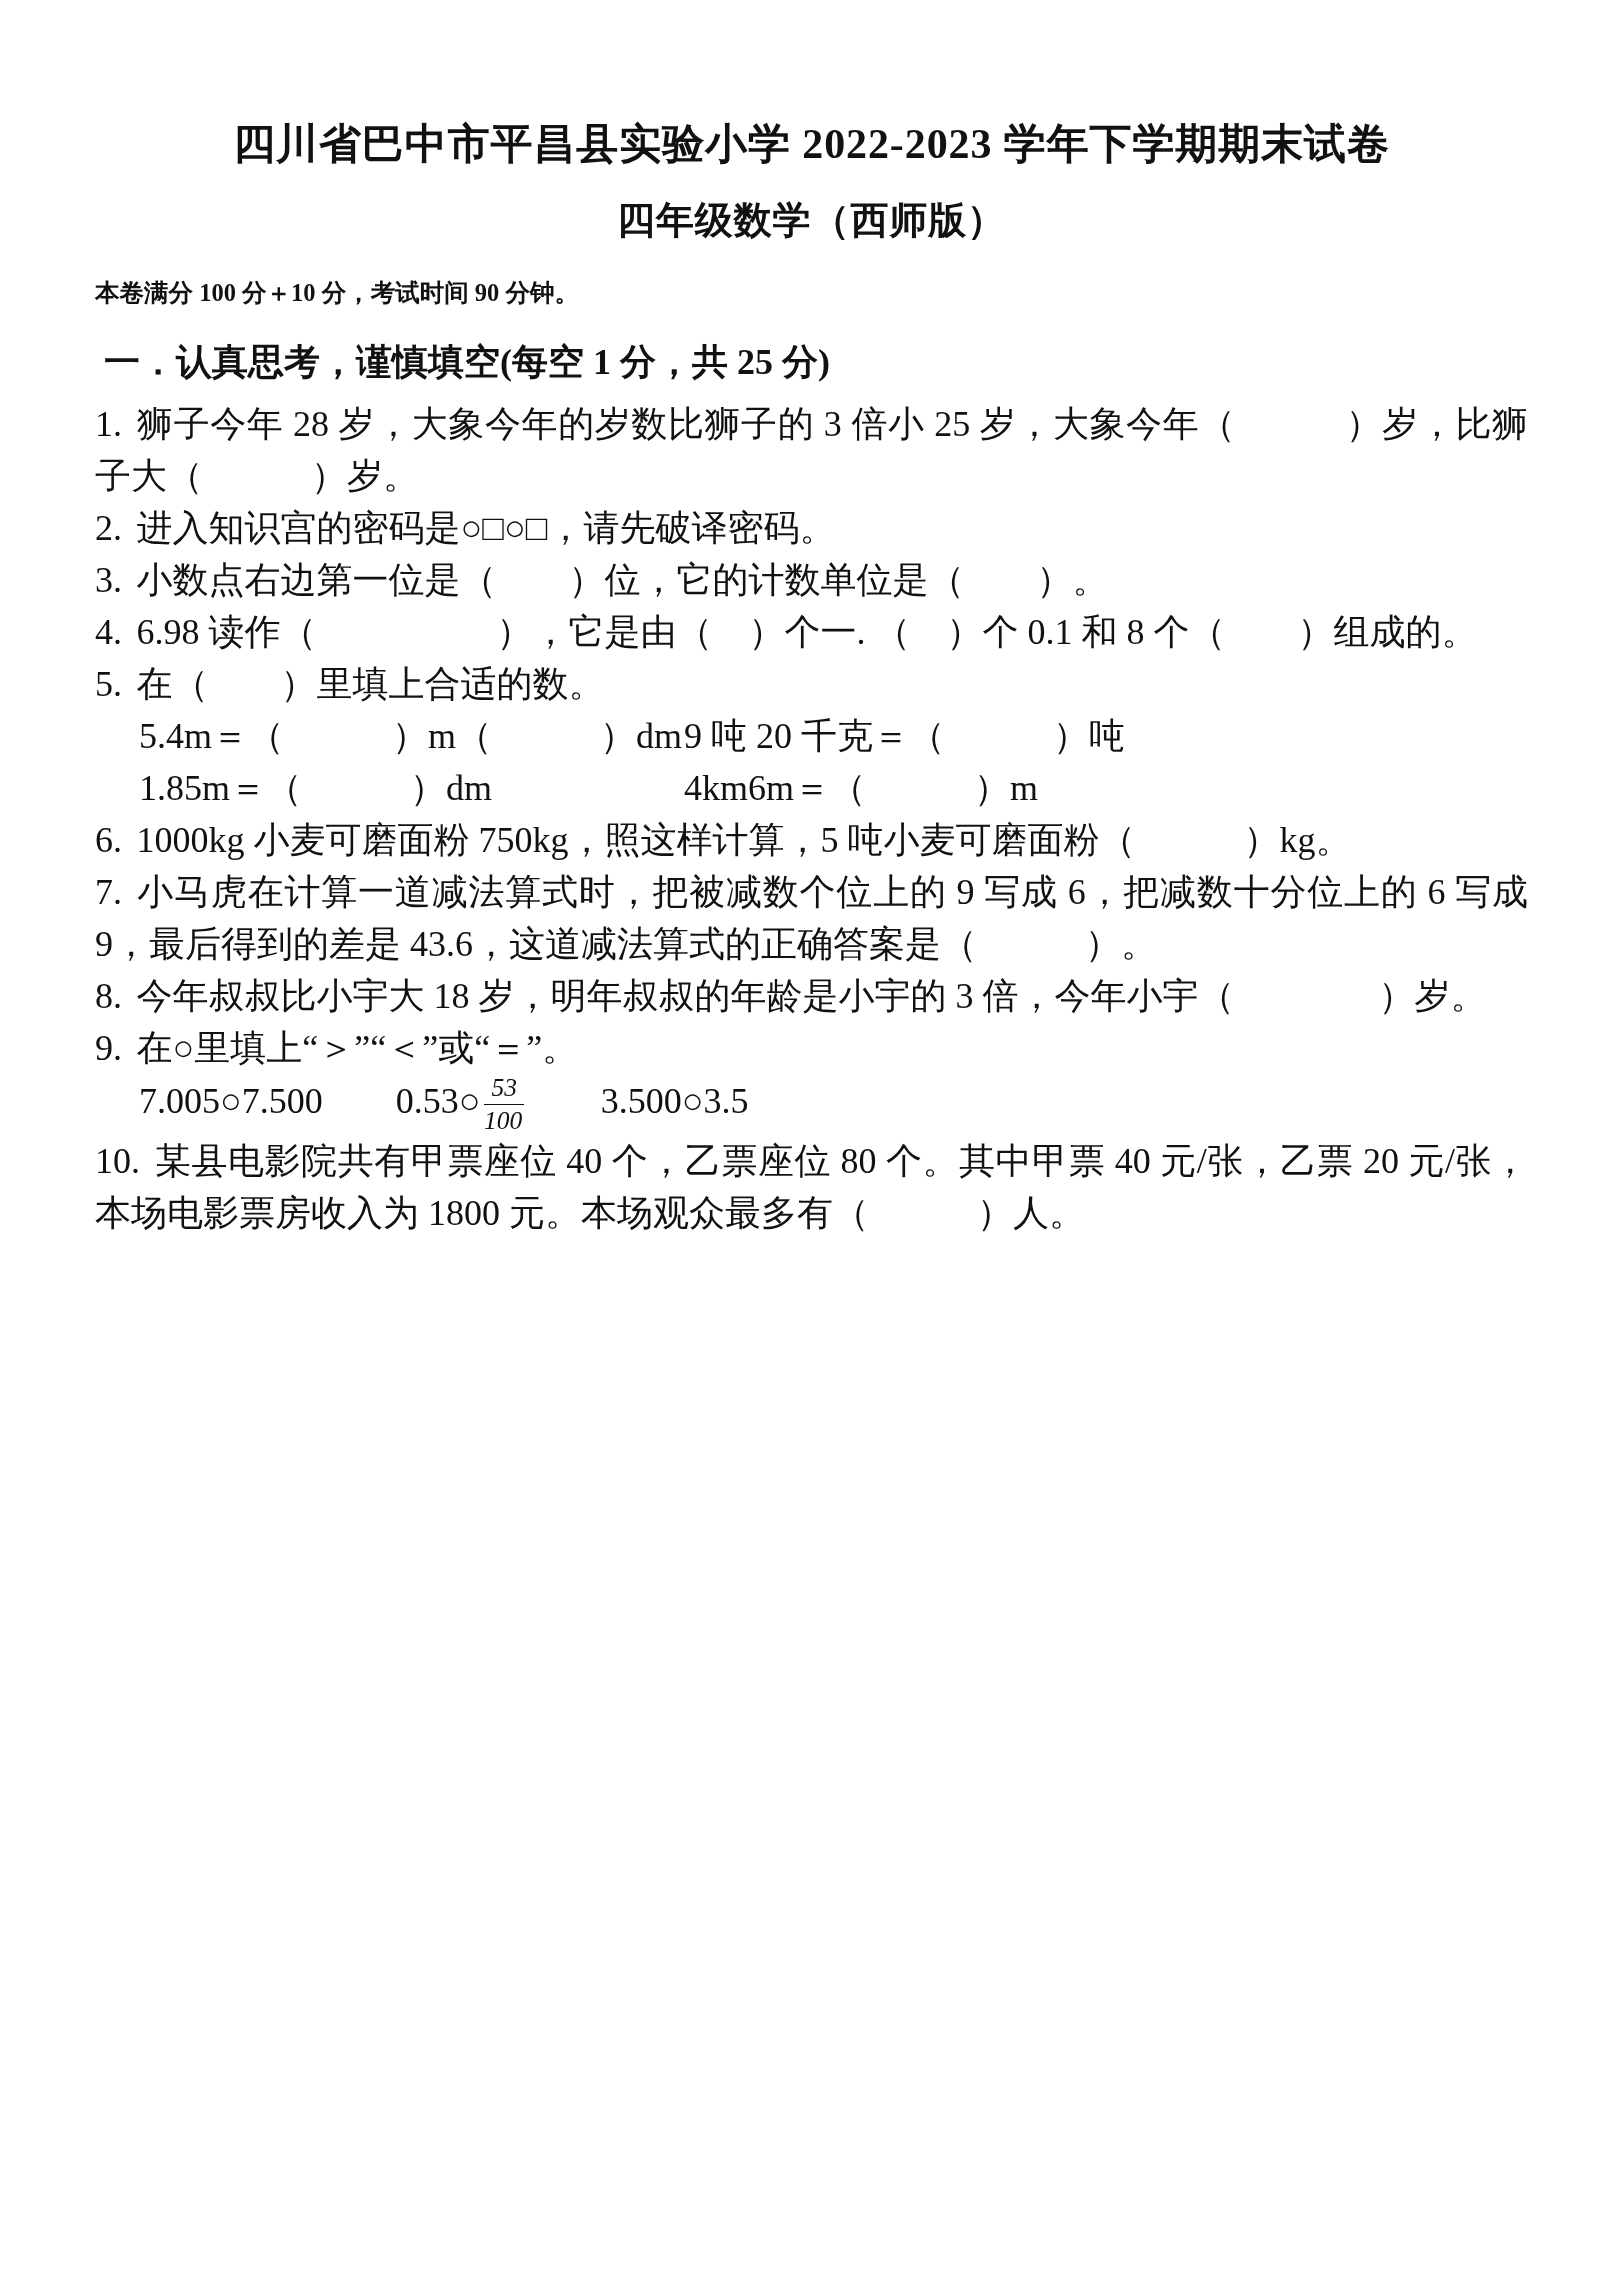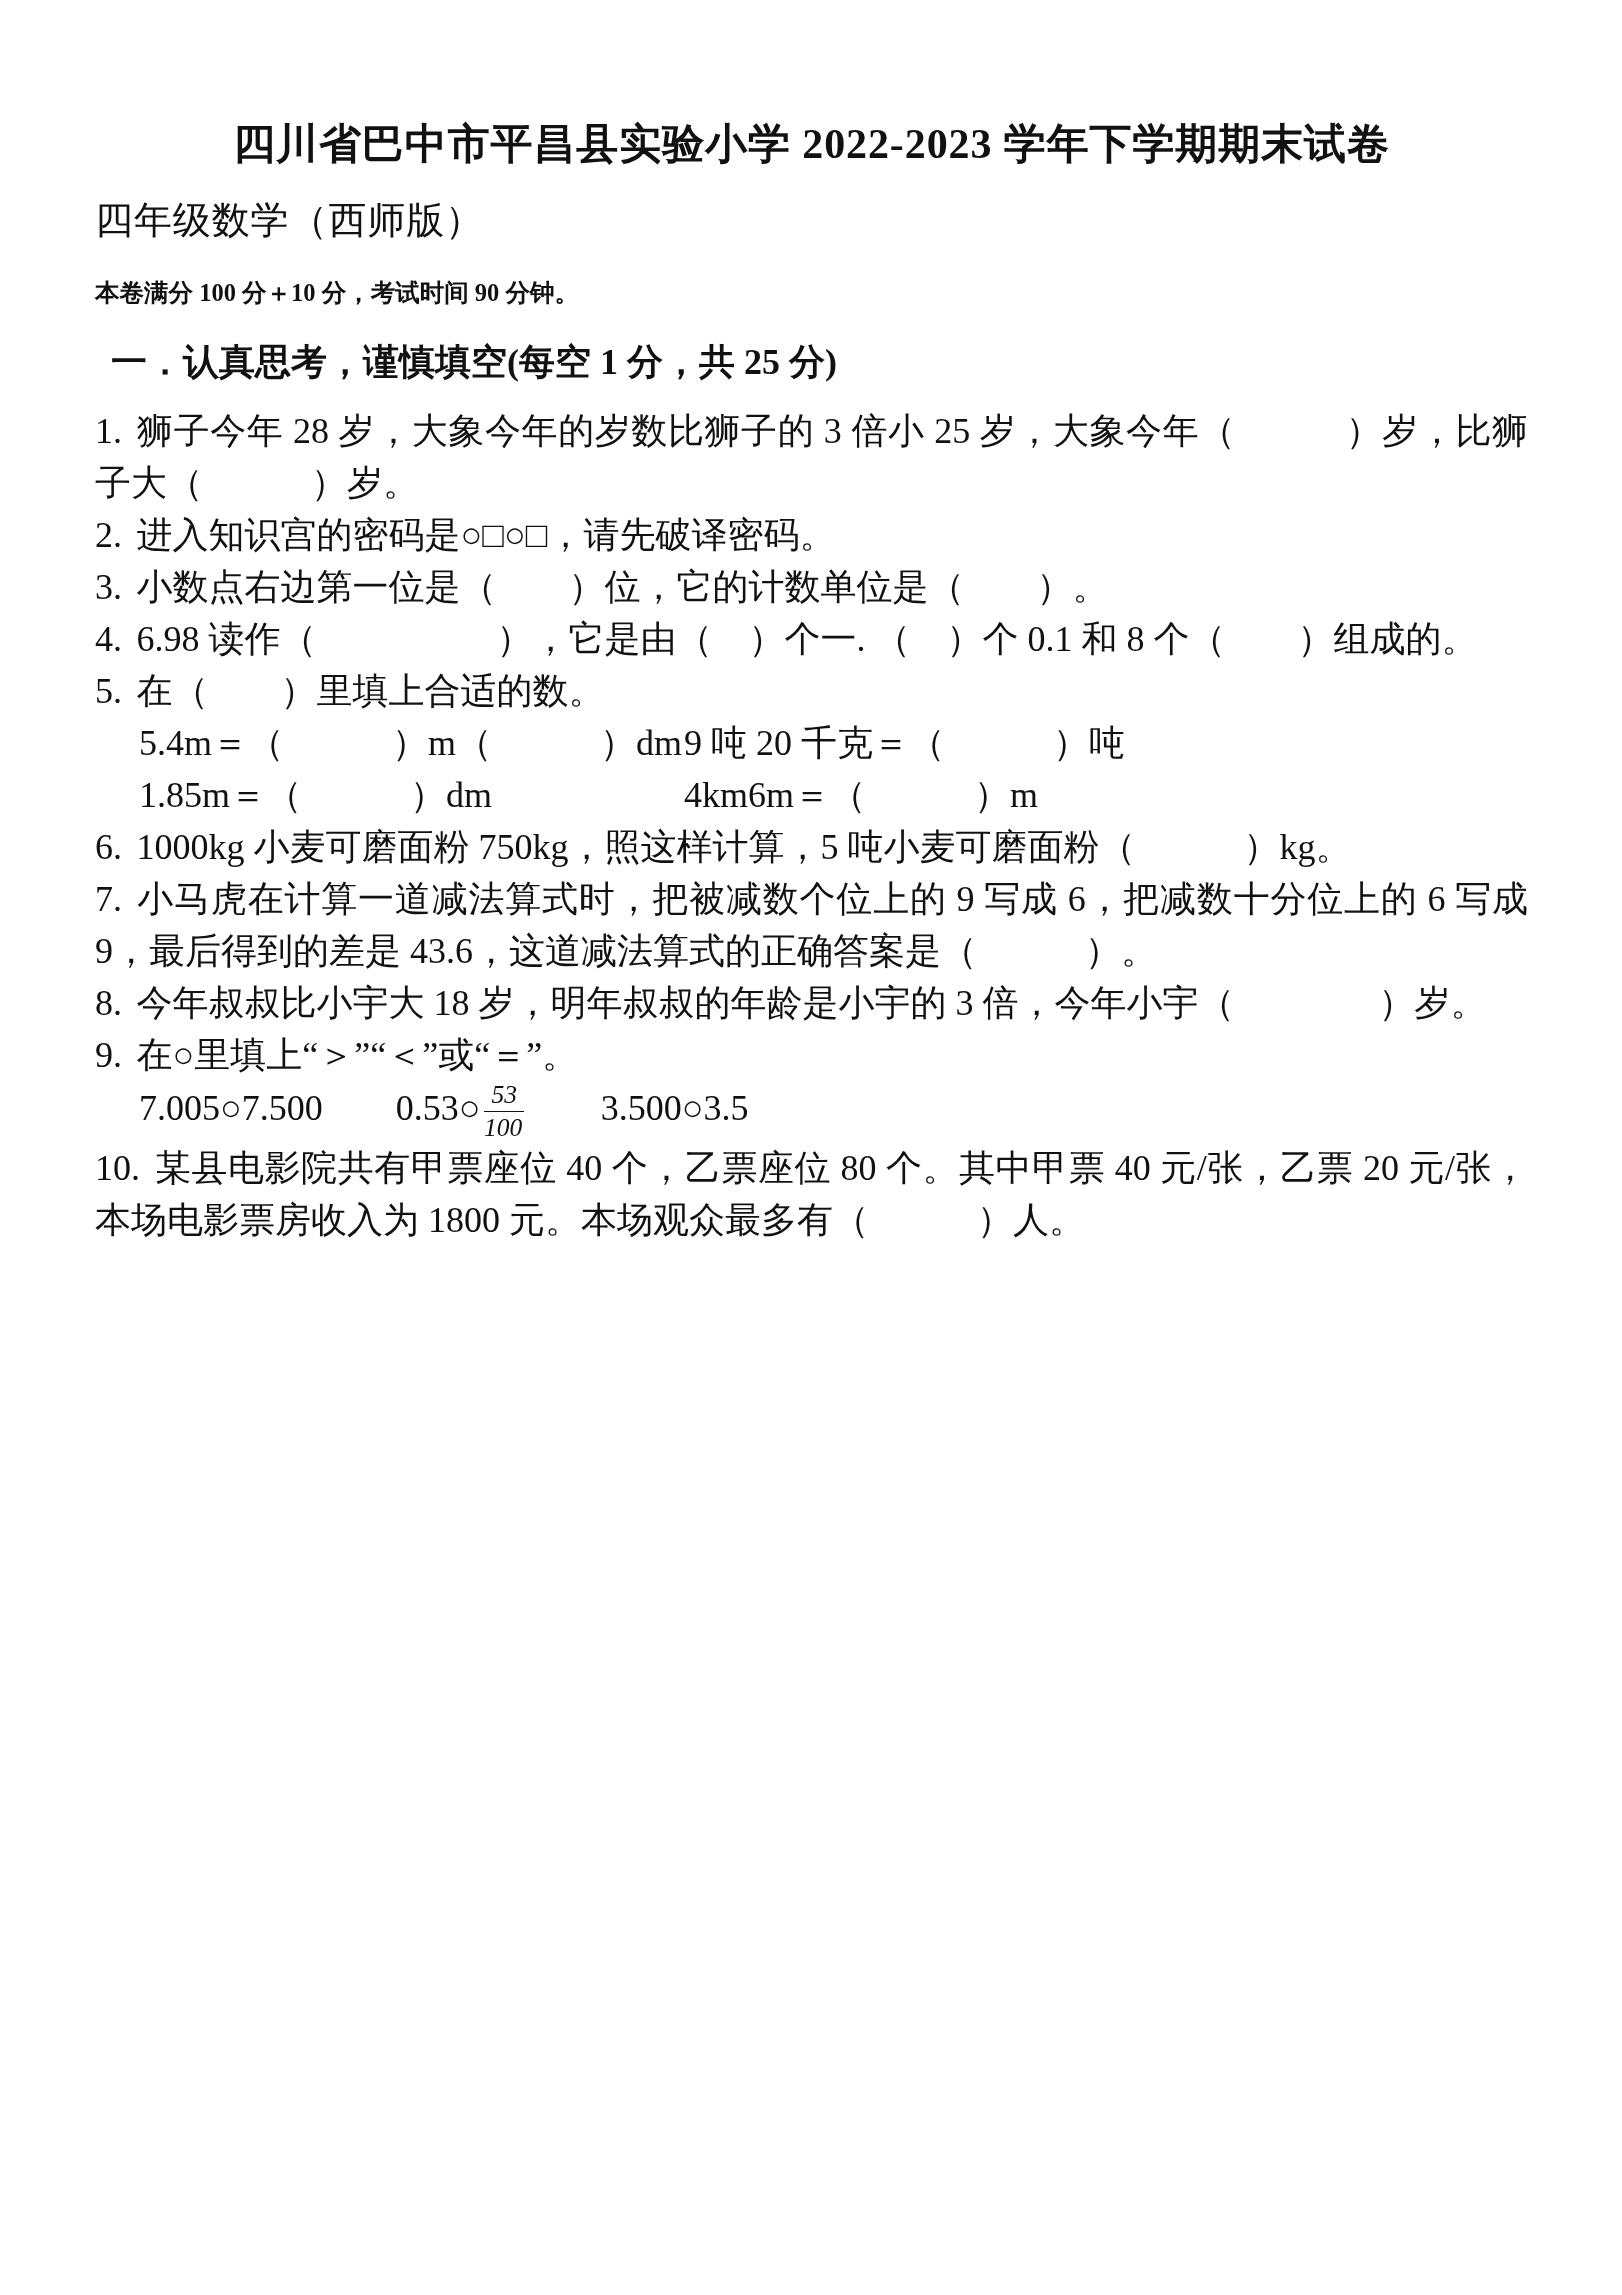--- a/index.html
+++ b/index.html
@@ -21,36 +21,37 @@
   }
   .title {
     text-align: center;
     font-weight: 700;
     font-size: 42px;
     margin: 0 0 27px 0;
     letter-spacing: 0.9px;
     line-height: 1.25;
   }
   .subtitle {
-    font-weight: 400;
+    text-align: center;
+    font-weight: 700;
     font-size: 38px;
     margin: 0 0 33px 0;
     letter-spacing: 0.9px;
     line-height: 1.2;
   }
   .note {
     font-weight: 700;
     font-size: 24.5px;
     margin: 0 0 27px 0;
   }
   .section-heading {
     font-weight: 700;
     font-size: 36px;
     line-height: 53px;
-    margin: 16px;
+    margin: 9px;
   }
   p.q {
     margin: 0;
     font-size: 36px;
     line-height: 52px;
     text-align: justify;
     text-align-last: left;
   }
   p.q.sub {
     padding-left: 44px;

